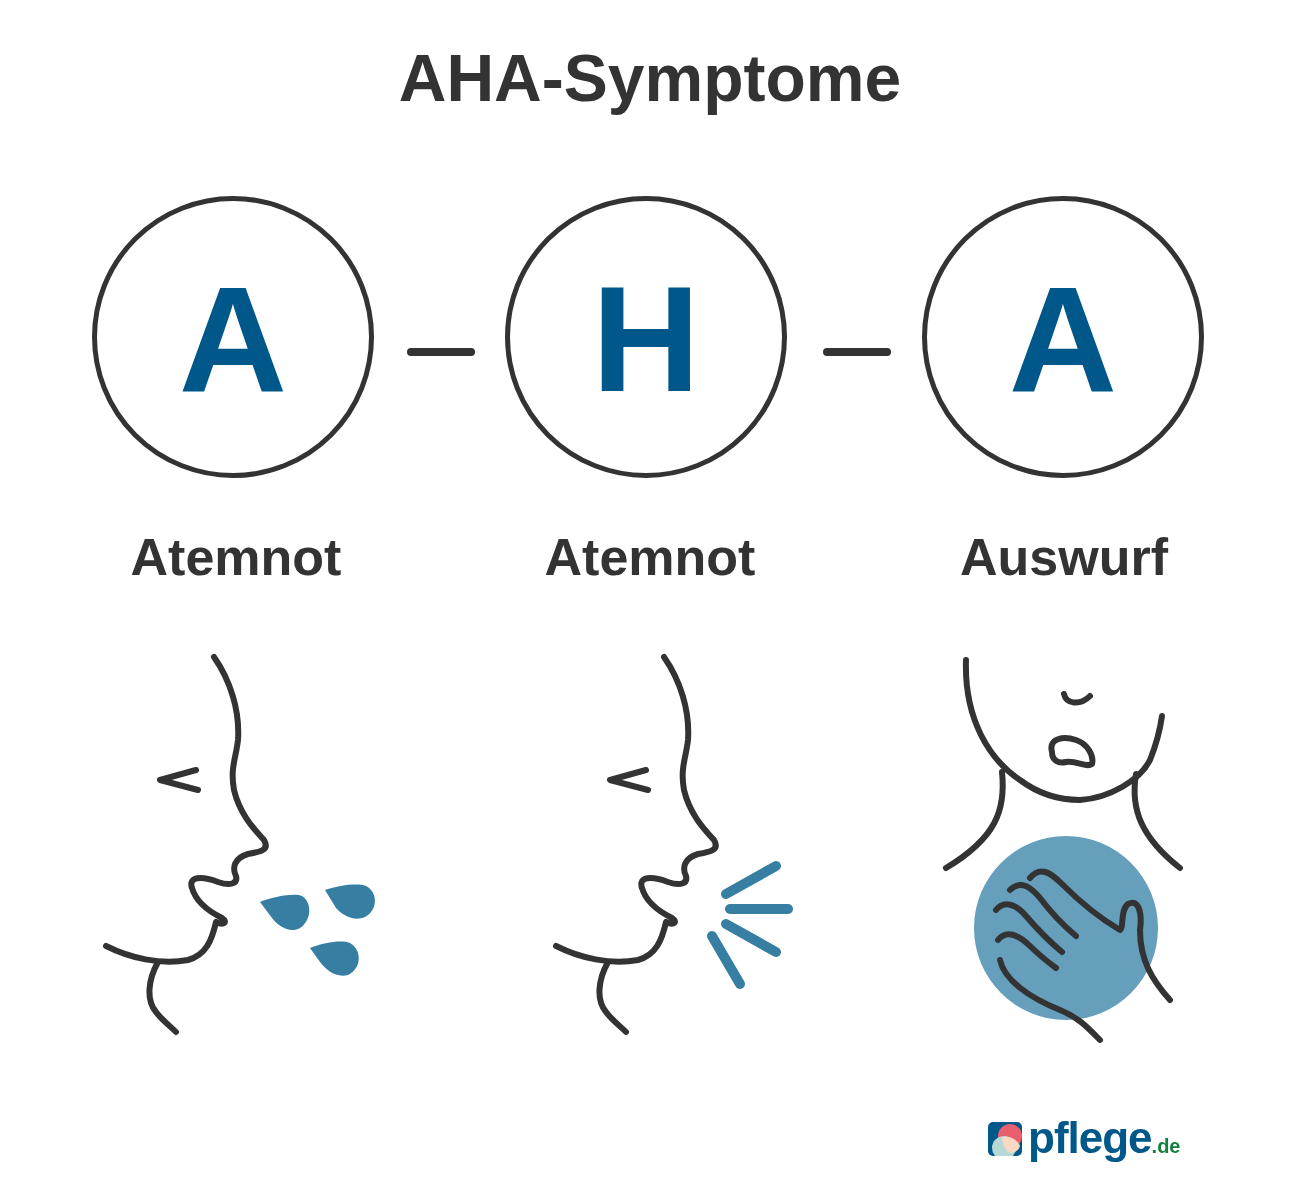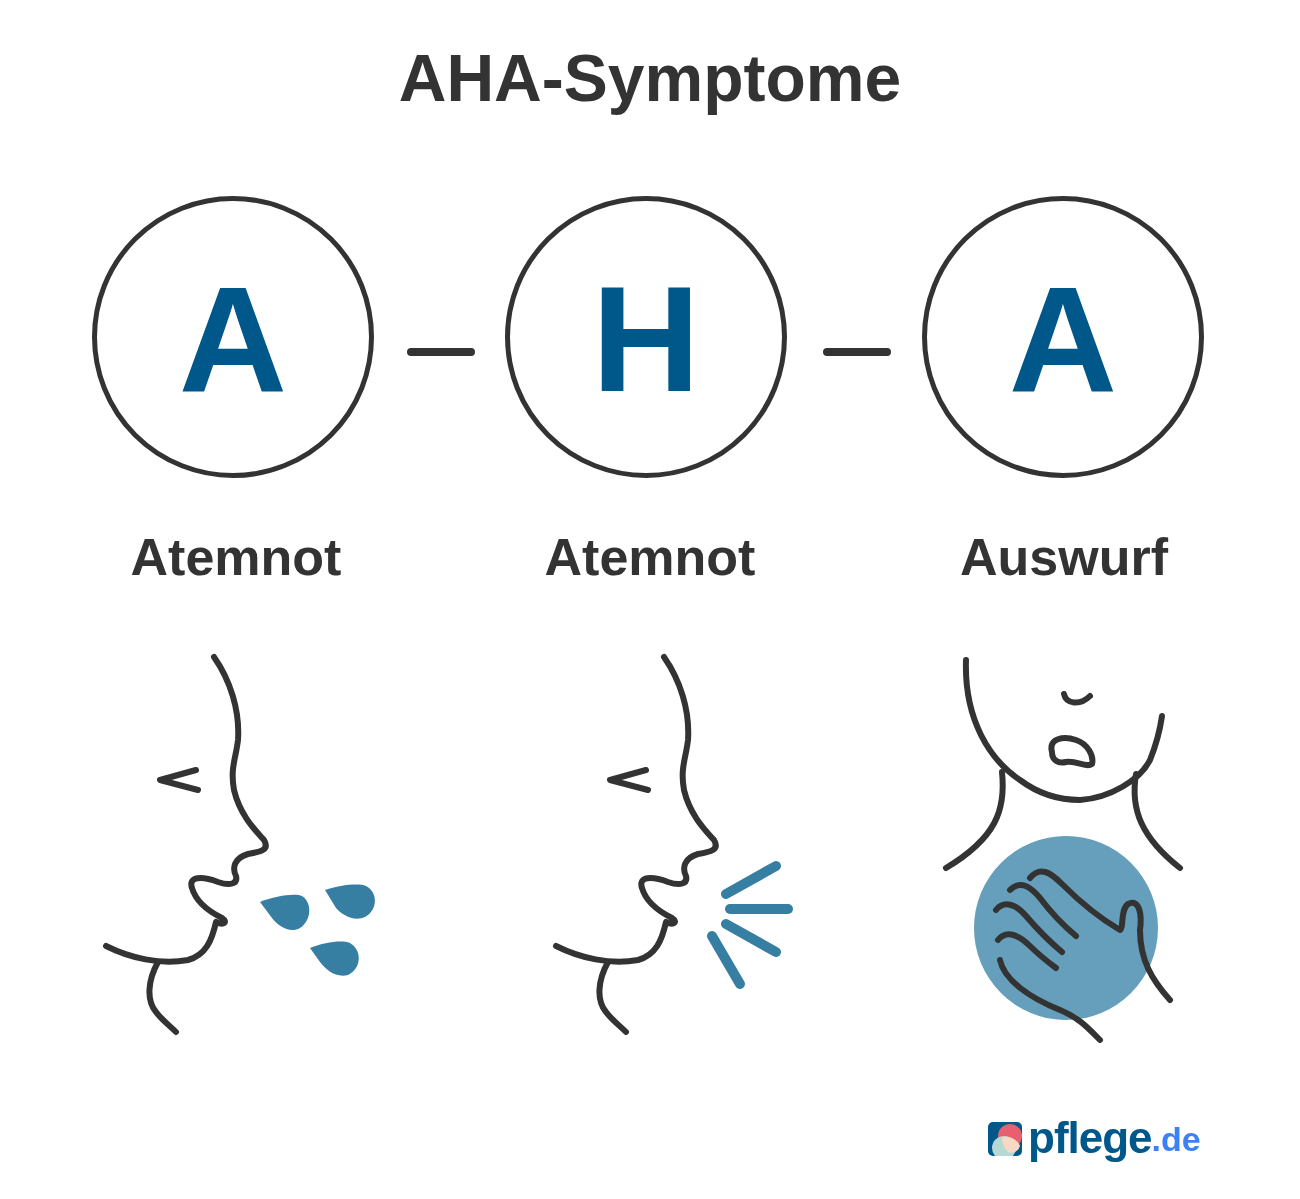--- a/index.html
+++ b/index.html
@@ -12,21 +12,21 @@
             align-items: center; justify-content: center; }
   .letter { font-size: 150px; font-weight: bold; color: #00578a; line-height: 1; margin-top: 4px; }
   .dash { position: absolute; height: 8px; width: 68px; background: #333333; border-radius: 4px; }
   .label { position: absolute; width: 300px; text-align: center; font-size: 52px;
            font-weight: bold; color: #333333; top: 527px; }
   .illus { position: absolute; }
   .logo { position: absolute; left: 988px; top: 1116px; display: flex; align-items: flex-end; }
   .logo-mark { width: 34px; height: 34px; border-radius: 5px; background: #00578a;
                position: relative; overflow: hidden; margin-bottom: 4px; }
   .logo-text { font-size: 44px; font-weight: bold; color: #00578a; margin-left: 6px; line-height: 1; letter-spacing: -1px; }
-  .logo-tld { font-size: 34px; font-weight: bold; color: #3b82f6; line-height: 1; margin-bottom: 4px; }
+  .logo-tld { font-size: 20px; font-weight: bold; color: #15803d; line-height: 1; margin-bottom: 4px; }
 </style>
 </head>
 <body>
 
 <div>
 
   <div class="title">AHA-Symptome</div>
 
   <div class="circle" style="left:92px; top:196px;">
     <span class="letter">A</span>

